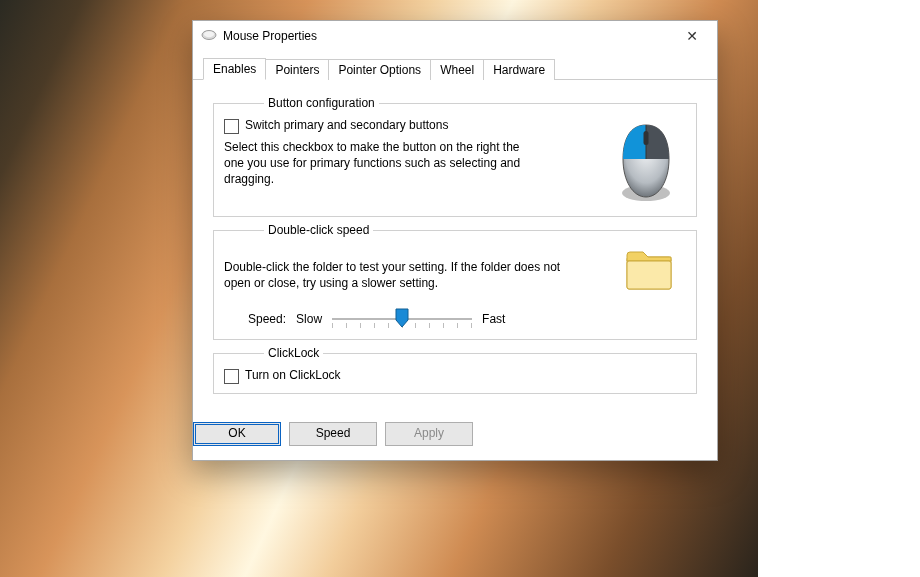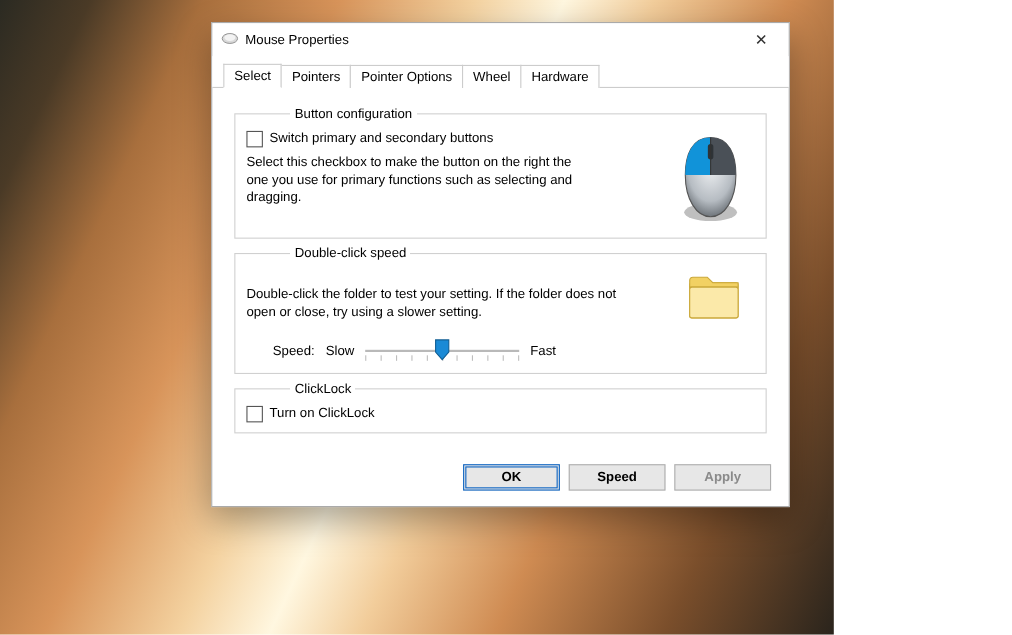--- a/index.html
+++ b/index.html
@@ -135,23 +135,22 @@
   }
   .settings-btn {
     width:100px; height:22px;
     border:1px solid #bcbcbc;
     background:#e4e4e4;
     color:#8a8a8a;
     text-align:center;
     line-height:20px;
   }
   .btnbar {
-    display:flex; justify-content:flex-end; gap:8px;
+    display:flex; justify-content:flex-start; gap:8px;
     padding: 10px 16px 14px 0;
-    font-weight: bold;
   }
   .btn {
     width:86px; height:22px;
     border:1px solid #aeaeae;
     background:#e7e7e7;
     text-align:center;
     line-height:20px;
     color:#000;
   }
   .btn.default { border:1px solid #0a63c2; outline:1px solid #0a63c2; outline-offset:-3px; }
@@ -172,21 +171,21 @@
           <ellipse cx="8" cy="6" rx="7" ry="4.5" fill="#d9d9d9" stroke="#888" stroke-width="0.8"></ellipse>
           <ellipse cx="8" cy="5.2" rx="5" ry="3" fill="#f3f3f3"></ellipse>
         </svg>
       </span>
       <span class="title-text">Mouse Properties</span>
       <span class="spacer"></span>
       <span class="close">✕</span>
     </div>
 
     <div class="tabstrip">
-      <div class="tab active">Select</div>
+      <div class="tab active">Enables</div>
       <div class="tab inactive">Pointers</div>
       <div class="tab inactive">Pointer Options</div>
       <div class="tab inactive">Wheel</div>
       <div class="tab inactive">Hardware</div>
     </div>
 
     <div class="tabpanel">
 
       <fieldset class="group">
         <legend>Button configuration</legend>

